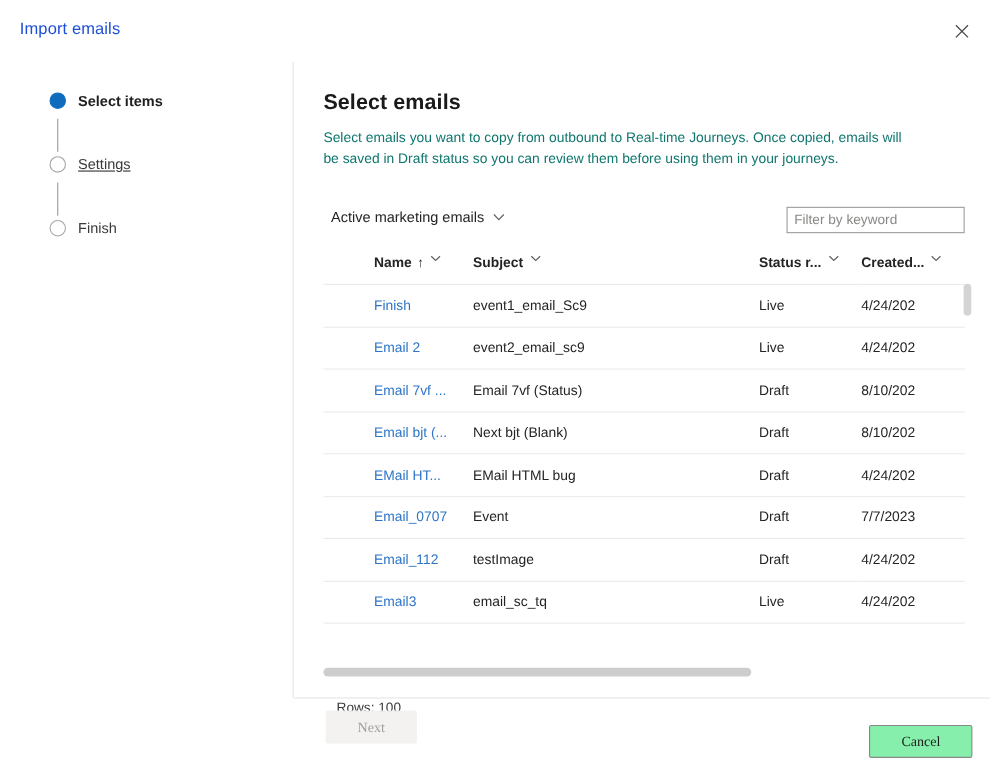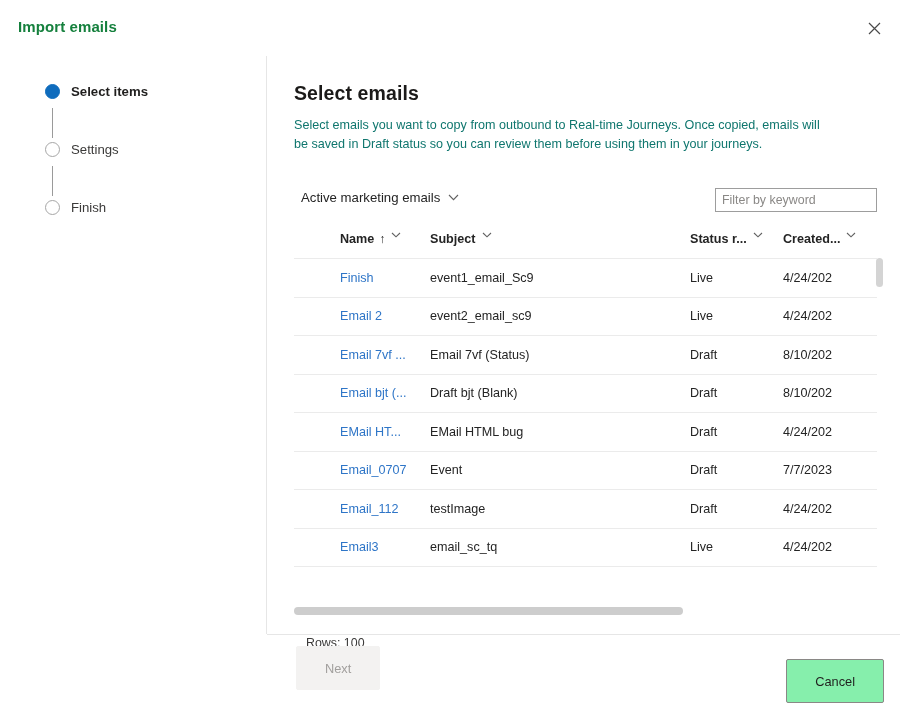--- a/index.html
+++ b/index.html
@@ -22,22 +22,22 @@
     position: absolute;
     left: 0; top: 0;
     width: 900px;
     height: 56px;
   }
   .dialog-title {
     position: absolute;
     left: 18px;
     top: 18px;
     font-size: 15px;
-    font-weight: 700;
-    color: #15803d;
+    font-weight: 400;
+    color: #1d4ed8;
     letter-spacing: .1px;
   }
   .close-button {
     position: absolute;
     right: 10px;
     top: 13px;
     width: 32px;
     height: 30px;
     display: flex;
     align-items: center;
@@ -75,21 +75,21 @@
     height: 578px;
   }
   .step {
     position: absolute;
     left: 45px;
     display: flex;
     align-items: flex-start;
     height: 20px;
   }
   .step-1 { top: 28px; }
-  .step-2 { top: 86px; }
+  .step-2 { top: 86px; text-decoration: underline; }
   .step-3 { top: 144px; }
 
   .step-dot {
     width: 15px;
     height: 15px;
     border-radius: 50%;
     box-sizing: border-box;
     flex: 0 0 auto;
   }
   .step-dot.active {
@@ -314,22 +314,22 @@
   .footer-divider {
     position: absolute;
     left: 0;
     top: 0;
     width: 633px;
     height: 1px;
     background: #e6e6e6;
   }
   .btn {
     position: absolute;
-    height: 44px;
-    font-family: Liberation Sans, sans-serif;
+    height: 30px;
+    font-family: Liberation Serif, serif;
     font-size: 12.8px;
     cursor: pointer;
     box-sizing: border-box;
     padding: 0 28px;
     border-radius: 2px;
   }
   .btn-next {
     left: 29px;
     top: 12px;
     min-width: 62px;
@@ -474,21 +474,21 @@
           <tr>
             <td></td>
             <td class="cell-name"><a>Email 7vf ...</a></td>
             <td>Email 7vf (Status)</td>
             <td>Draft</td>
             <td>8/10/202</td>
           </tr>
           <tr>
             <td></td>
             <td class="cell-name"><a>Email bjt (...</a></td>
-            <td>Draft bjt (Blank)</td>
+            <td>Next bjt (Blank)</td>
             <td>Draft</td>
             <td>8/10/202</td>
           </tr>
           <tr>
             <td></td>
             <td class="cell-name"><a>EMail HT...</a></td>
             <td>EMail HTML bug</td>
             <td>Draft</td>
             <td>4/24/202</td>
           </tr>

